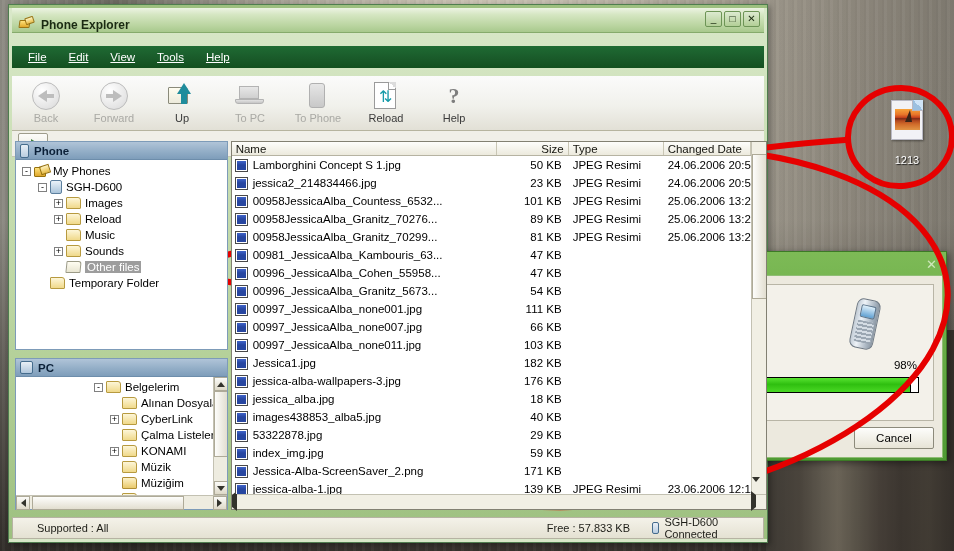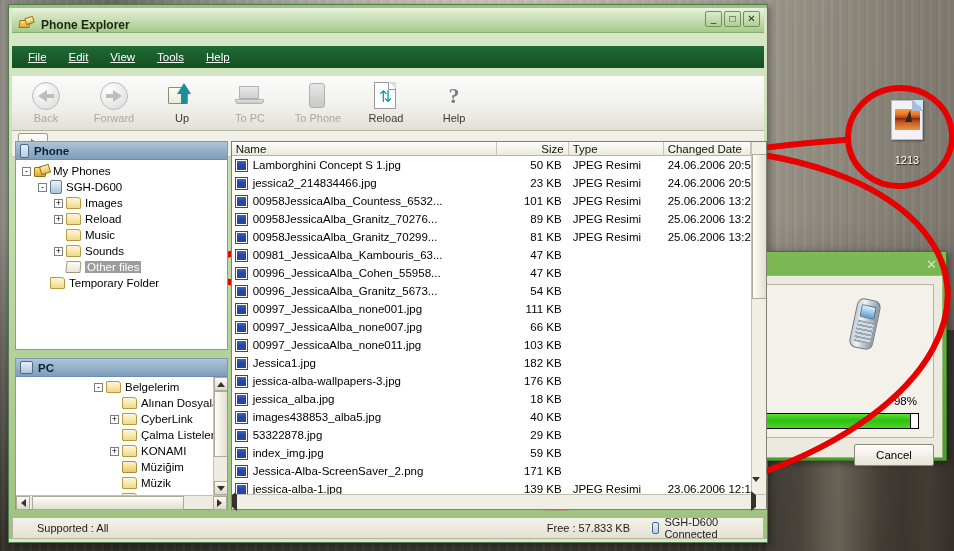--- a/index.html
+++ b/index.html
@@ -444,21 +444,21 @@
     border:1px solid #59748c; border-radius:2px;
   }
   .big-phone .keys {
     position:absolute; left:10px; top:22px; width:17px;height:22px;
     background:
       repeating-linear-gradient(to bottom, #9aa6b2 0 2px, #d4dce4 2px 4px),
       #bcc6d0;
     border-radius:2px;
   }
   #dlg-labels { display:flex; justify-content:space-between; padding: 6px 2px 0 2px; }
-  #dlg-labels span { font-size:11.5px; color:#000; font-family:"Liberation Sans", sans-serif;margin-top:36px; }
+  #dlg-labels span { font-size:11.5px; color:#000; font-family:"Liberation Sans", sans-serif; }
   #prog-outer {
     margin-top: 6px; height: 16px; border: 1px solid #000; background:#ffffff; padding:0;
   }
   #prog-fill {
     height: 14px; background: linear-gradient(to bottom,#58e331 0%, #2fbf10 45%, #49d824 100%);
     border-right: 1px solid #000;
   }
   #dlg-foot { height: 28px; display:flex; align-items:center; justify-content:flex-end; padding-top:6px;}
   #btn-cancel {
     width: 80px; height: 22px;
@@ -669,27 +669,27 @@
               <span class="ficon"></span>
               <span>Çalma Listelerim</span>
             </div>
             <div class="trow" style="padding-left: 94px;">
               <span class="exp">+</span>
               <span class="ficon"></span>
               <span>KONAMI</span>
             </div>
             <div class="trow" style="padding-left: 94px;">
               <span class="exp-spacer"></span>
+              <span class="ficon"></span>
+              <span>Müzik</span>
+            </div>
+            <div class="trow" style="padding-left: 94px;">
+              <span class="exp-spacer"></span>
               <span class="ficon gold"></span>
               <span>Müziğim</span>
-            </div>
-            <div class="trow" style="padding-left: 94px;">
-              <span class="exp-spacer"></span>
-              <span class="ficon"></span>
-              <span>Müzik</span>
             </div>
             <div class="trow" style="padding-left: 94px;">
               <span class="exp">+</span>
               <span class="ficon"></span>
               <span>My Universal Sh</span>
             </div>
           </div>
         <div class="hsb">
           <div class="btn">
               <span class="sb-tri-l"></span>

